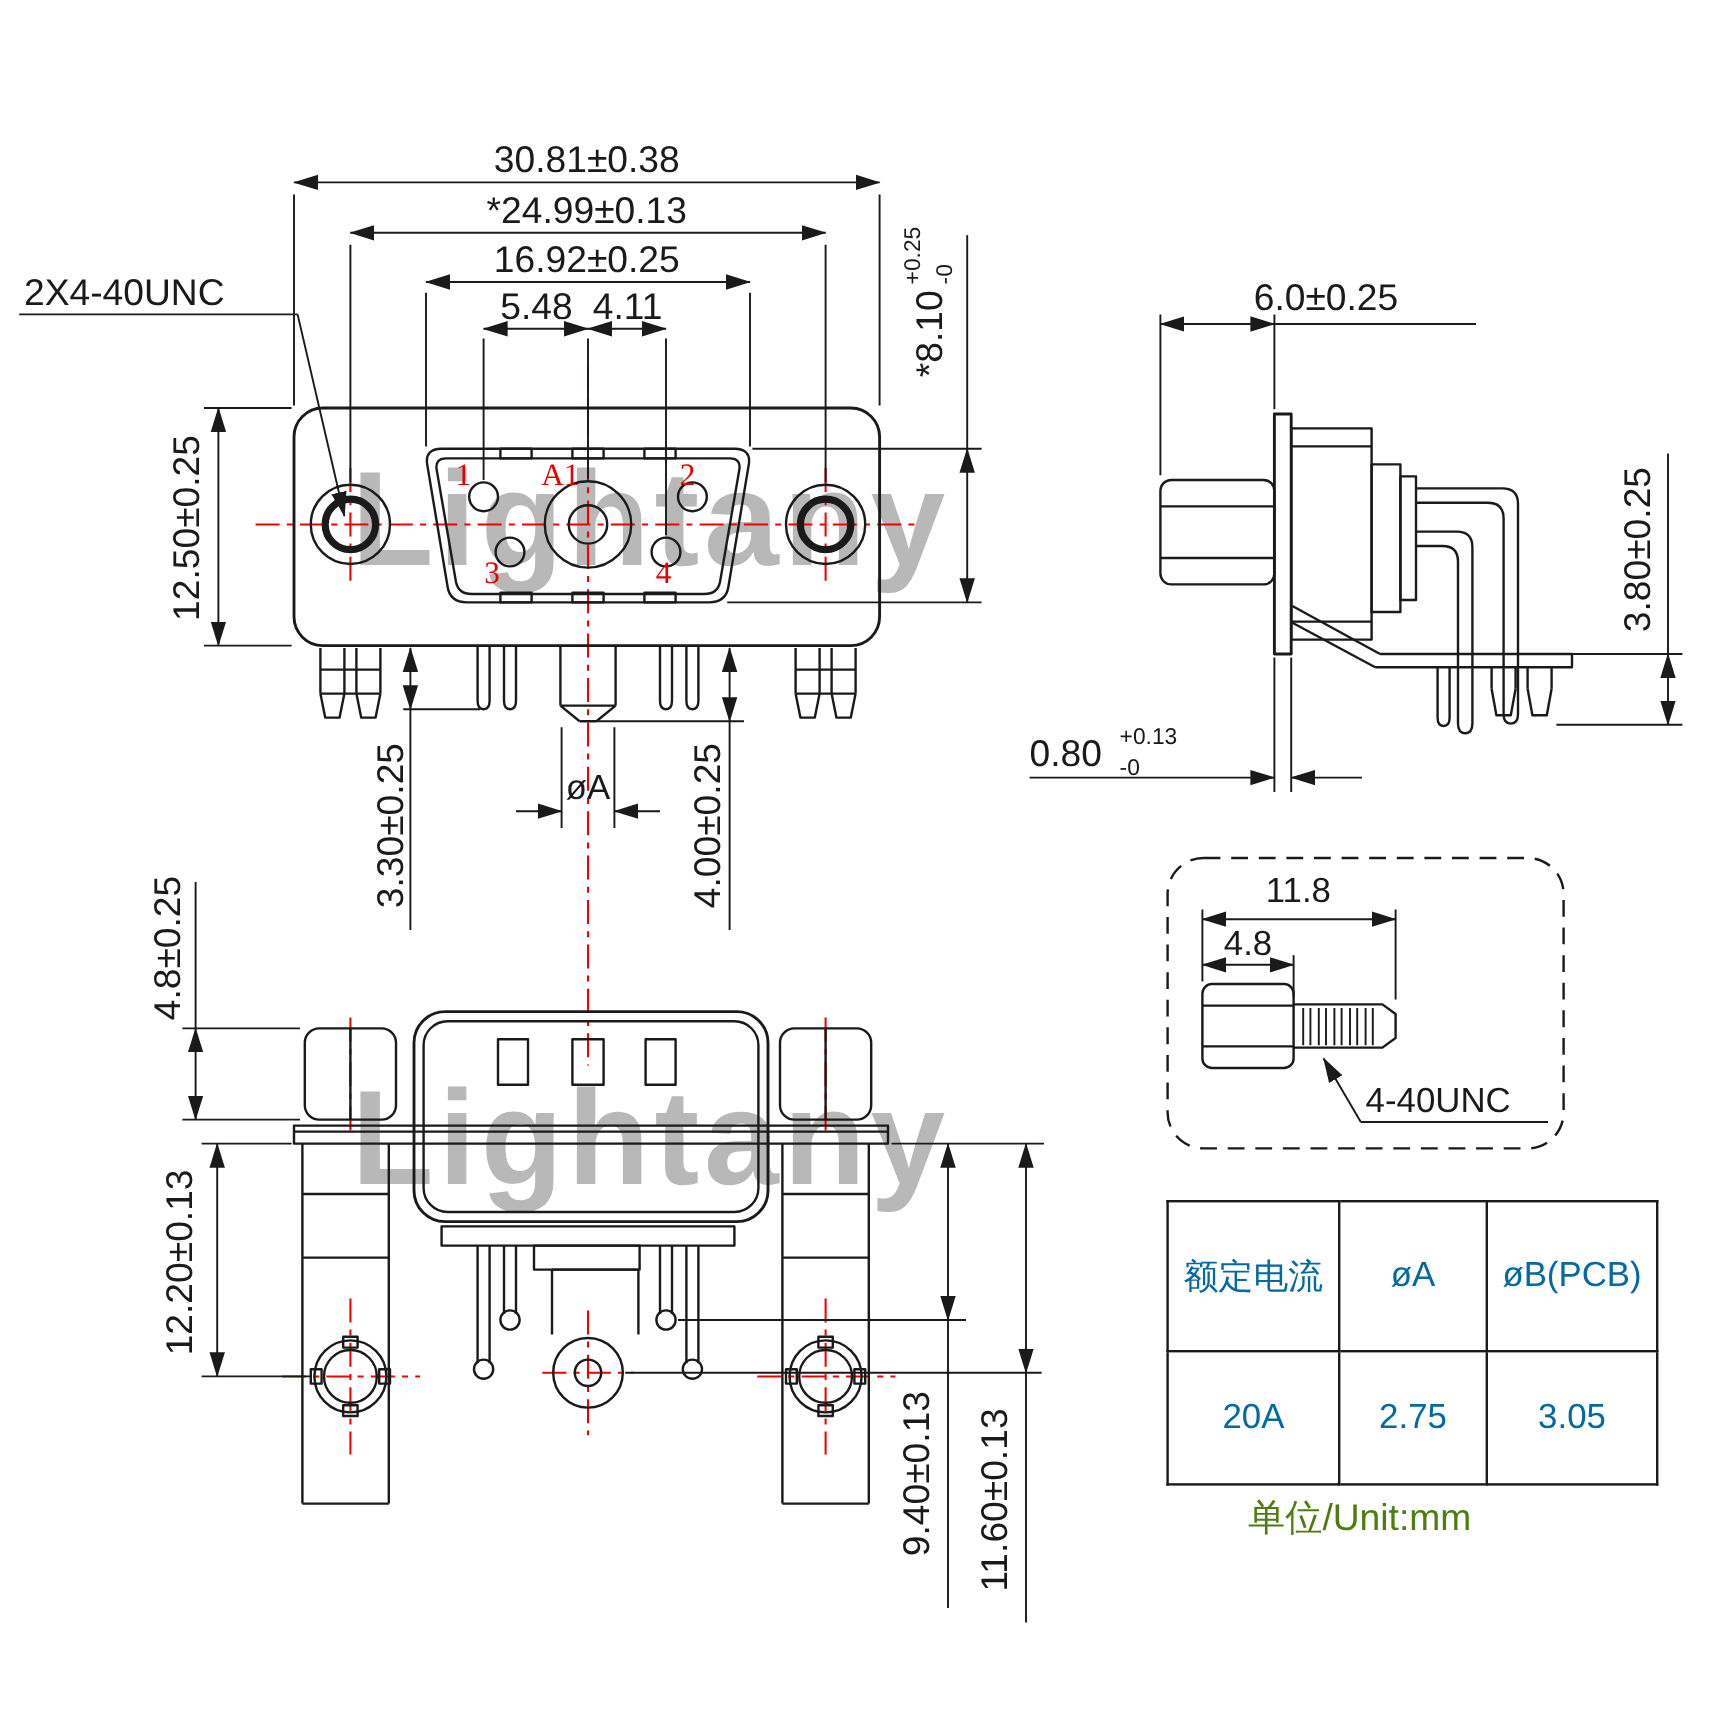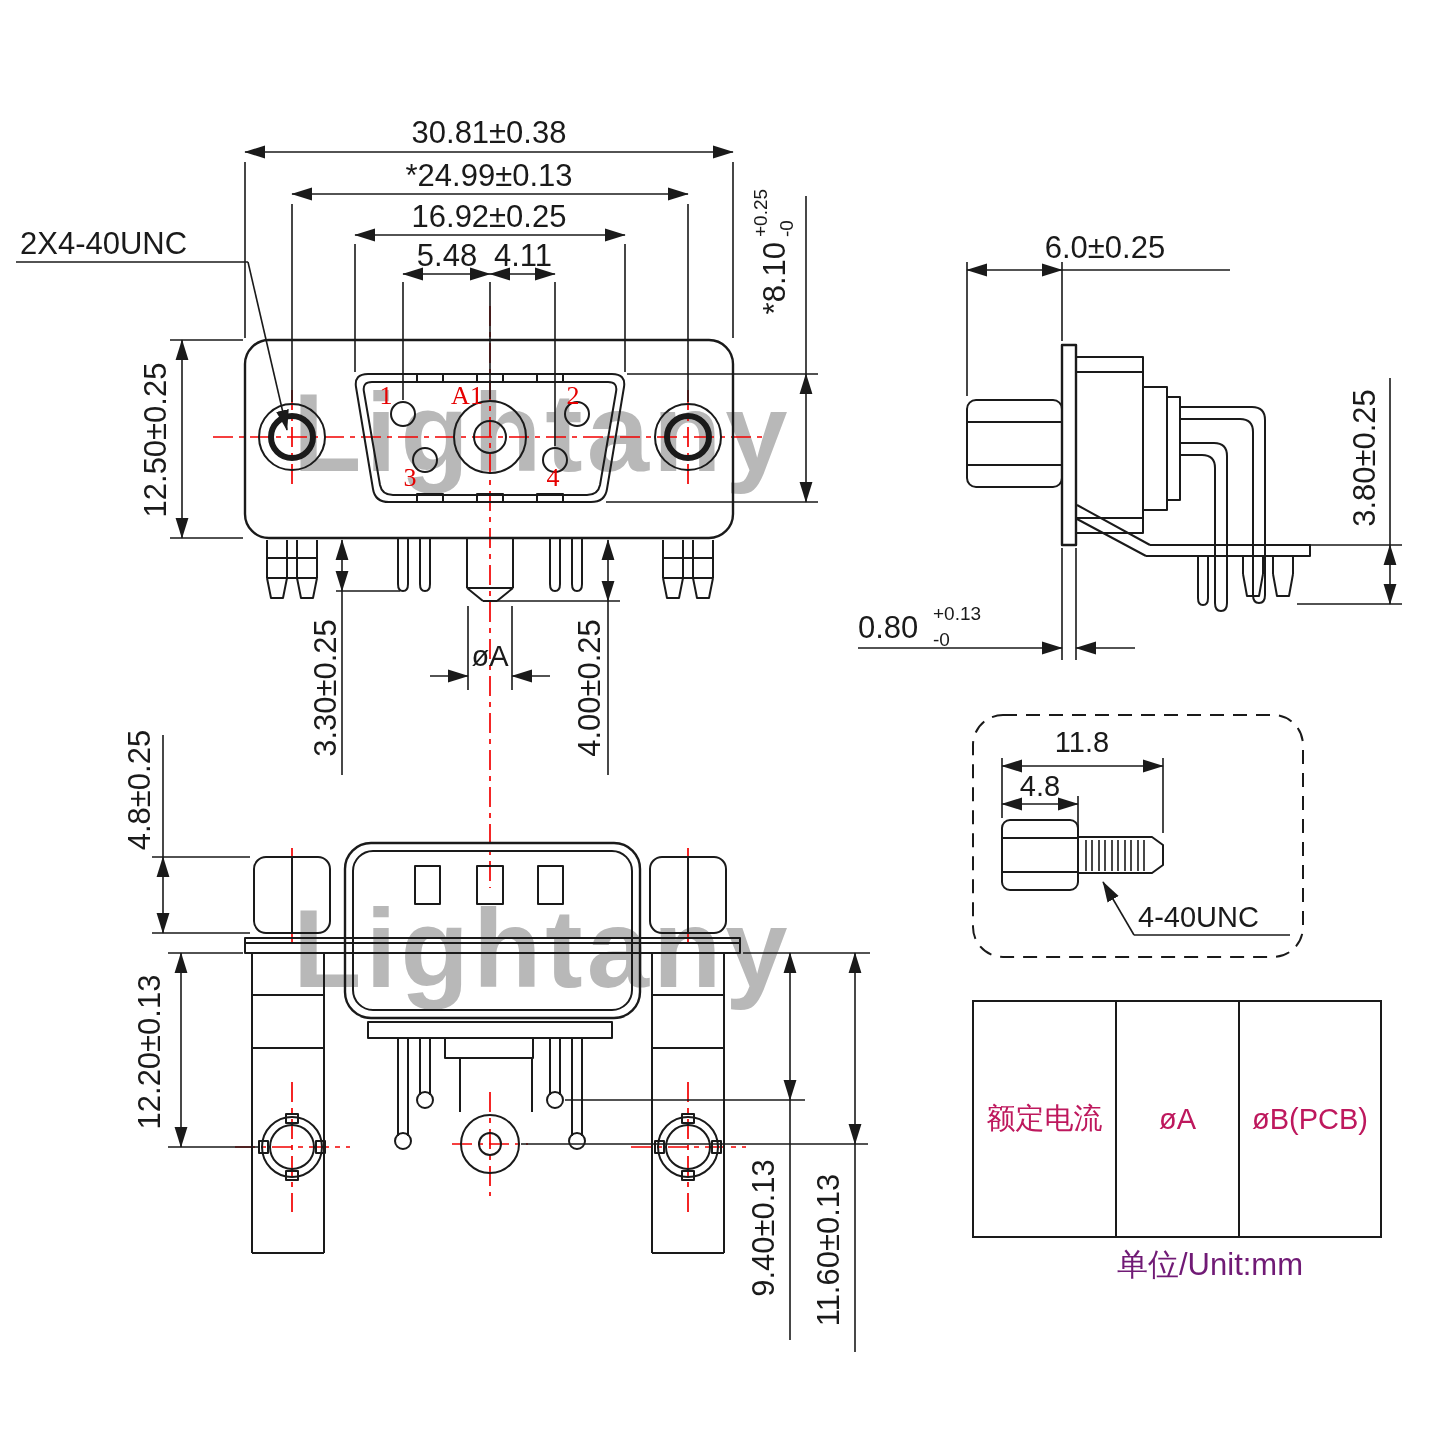--- a/index.html
+++ b/index.html
@@ -15,24 +15,24 @@
   .red{stroke:#f20000;stroke-width:1.7;fill:none;stroke-dasharray:20 6 5 6;}
   text{fill:#1a1a1a;font-family:"Liberation Sans",sans-serif;}
   .dim{font-size:31px;}
   .dimm{font-size:29px;}
   .tol{font-size:19px;}
   .pinlbl{fill:#e60000;font-size:26px;font-family:"Liberation Serif",serif;}
   
   #spec{position:absolute;left:972px;top:1000px;width:408px;height:238px;z-index:3;
         border-collapse:collapse;table-layout:fixed;}
   #spec td,#spec th{border:2.4px solid #1a1a1a;text-align:center;vertical-align:middle;
-        font-size:29px;font-weight:normal;color:#be185d;padding:10px;}
+        font-size:29px;font-weight:normal;color:#0369a1;padding:10px;}
   #spec col.c1{width:143px}#spec col.c2{width:123px}#spec col.c3{width:142px}
-  #unit-note{position:absolute;left:1040px;top:1244px;width:340px;text-align:center;
-        font-size:31px;color:#701a75;z-index:3;}
+  #unit-note{position:absolute;left:1040px;top:1244px;width:340px;text-align:left;
+        font-size:31px;color:#4d7c0f;z-index:3;}
 </style>
 </head>
 <body>
 
 <div id="stage">
 
   <div class="wm" style="left:293px;top:368px;">Lightany</div>
   <div class="wm" style="left:293px;top:884px;">Lightany</div>
 
   <svg id="drawing" width="1440" height="1440" viewBox="0 0 1440 1440">
@@ -346,17 +346,22 @@
         <col class="c1">
         <col class="c2">
         <col class="c3">
       </colgroup>
     <tbody>
         <tr>
       <th>额定电流</th>
       <th>øA</th>
       <th>øB(PCB)</th>
     </tr>
+    <tr>
+      <td>20A</td>
+      <td>2.75</td>
+      <td>3.05</td>
+    </tr>
   </tbody>
     </table>
   <div id="unit-note">单位/Unit:mm</div>
 
 </div>
 
 </body></html>

